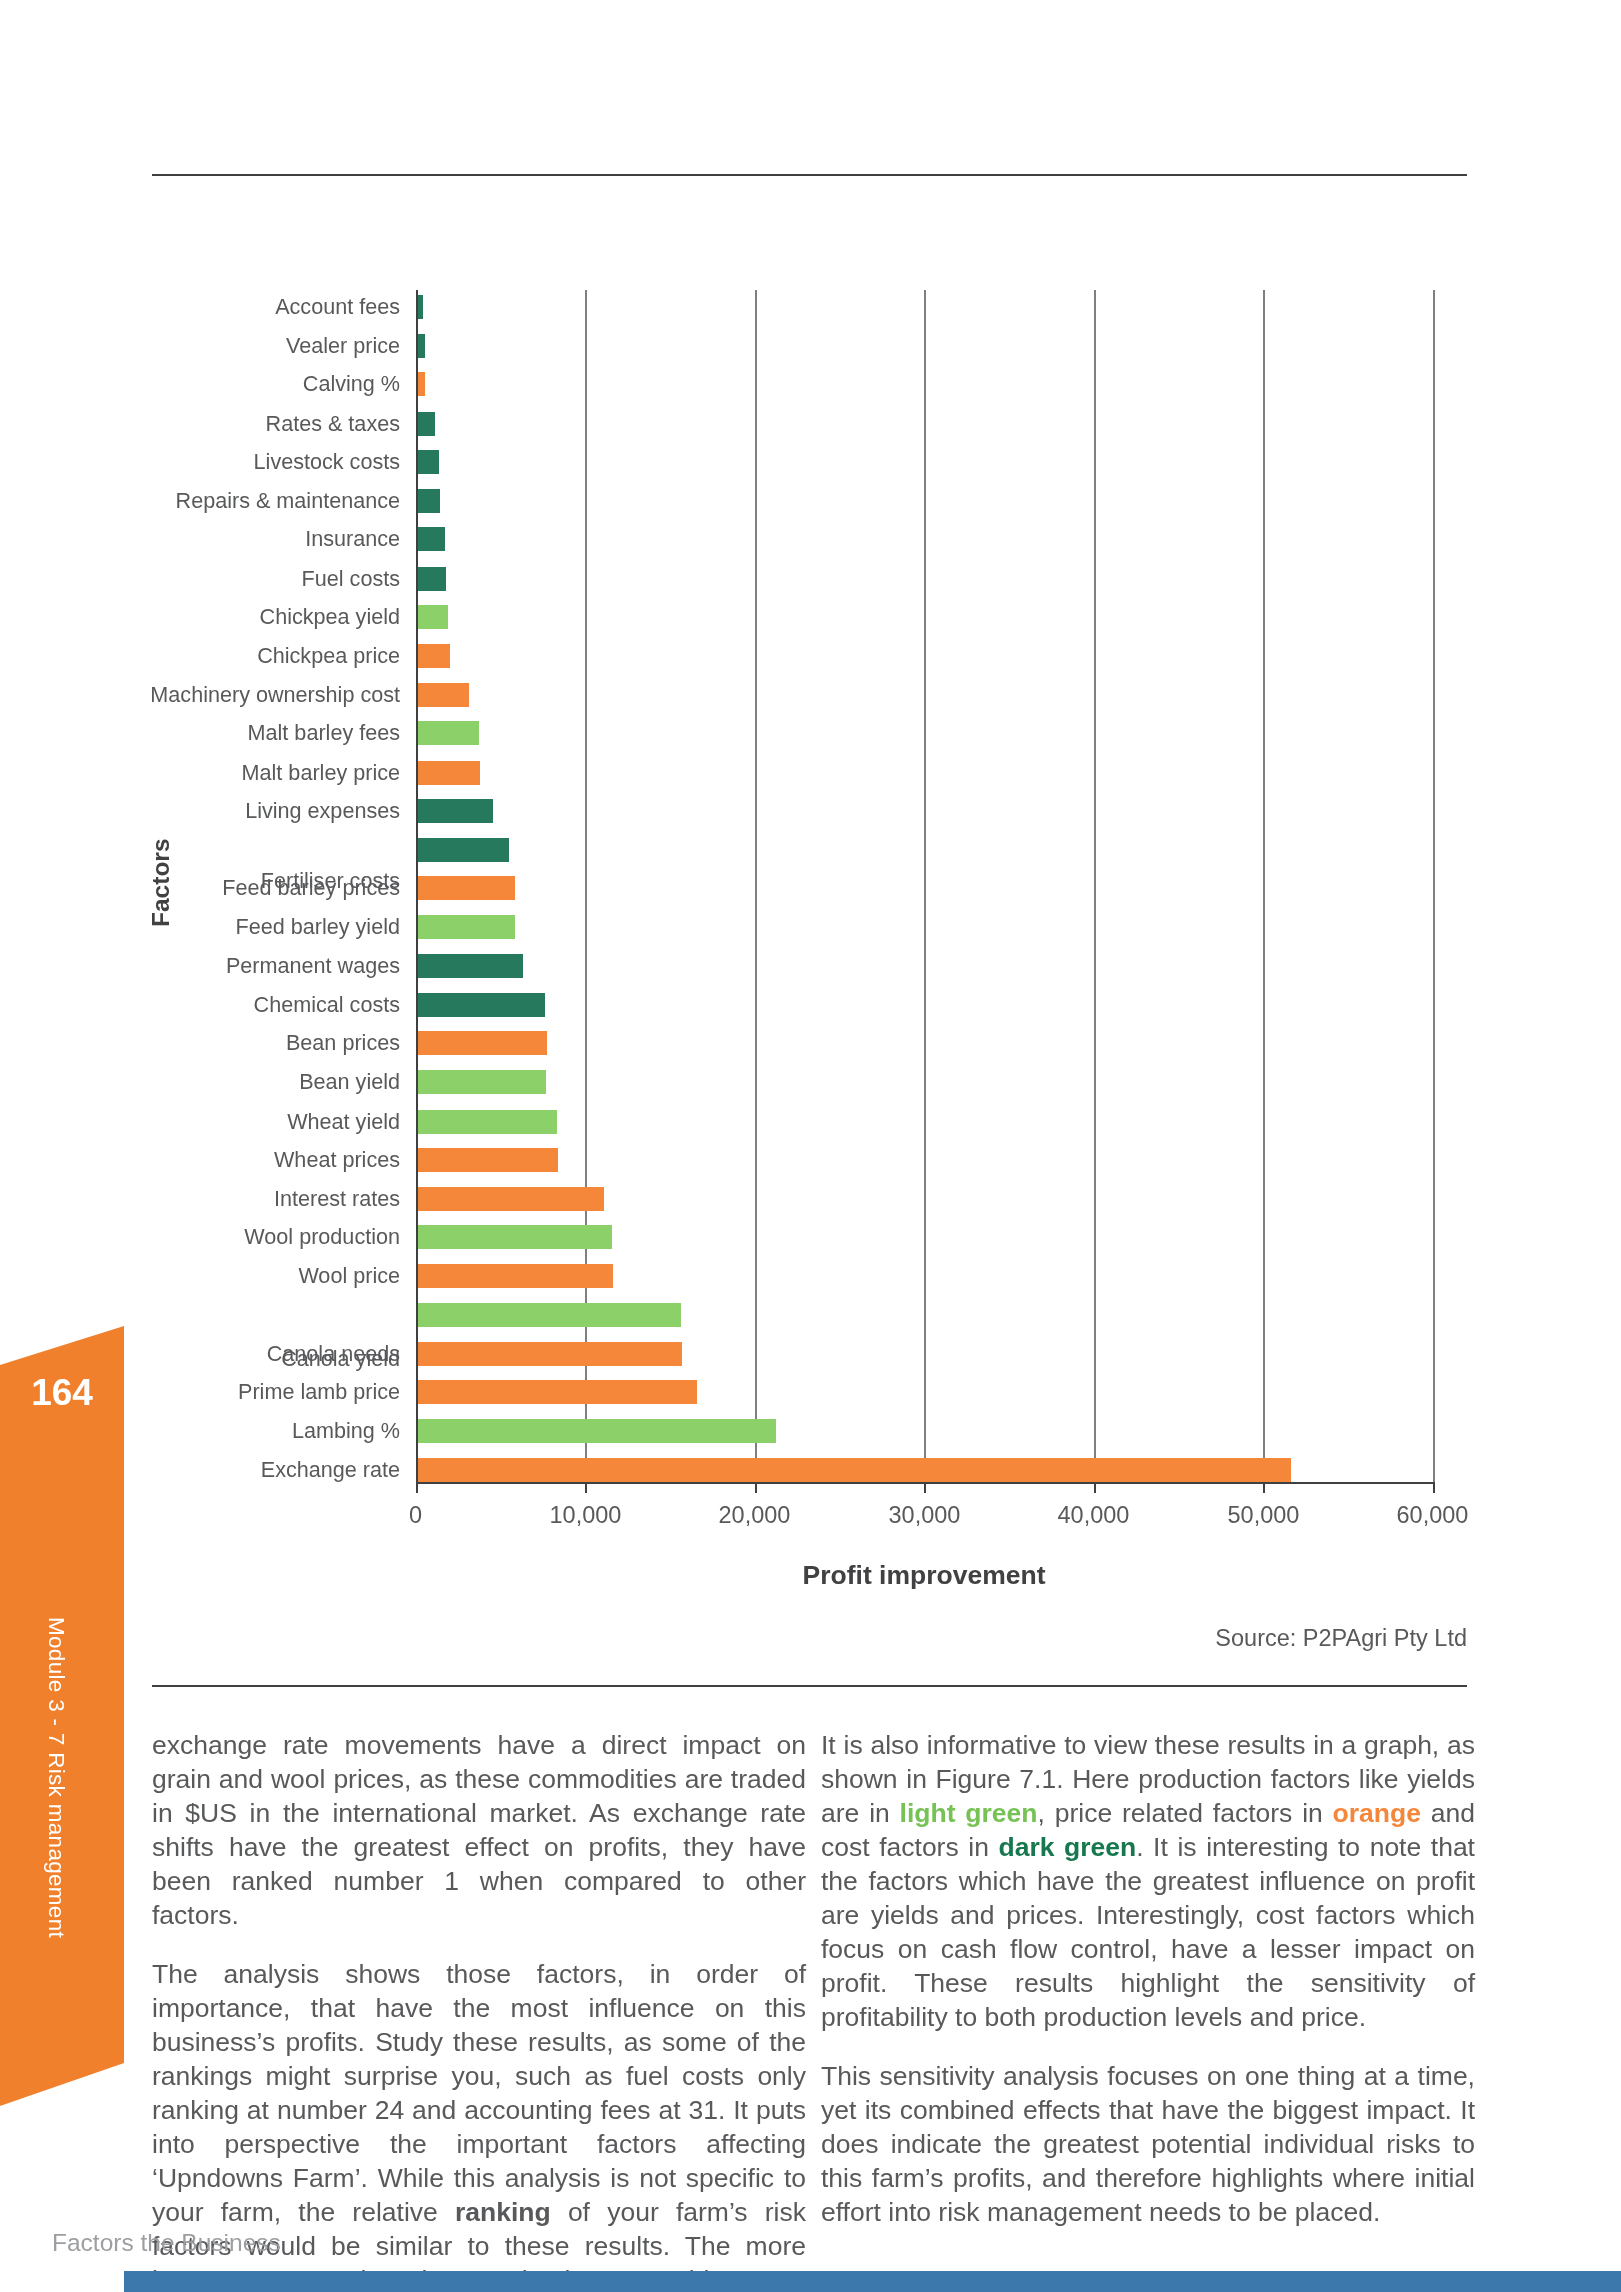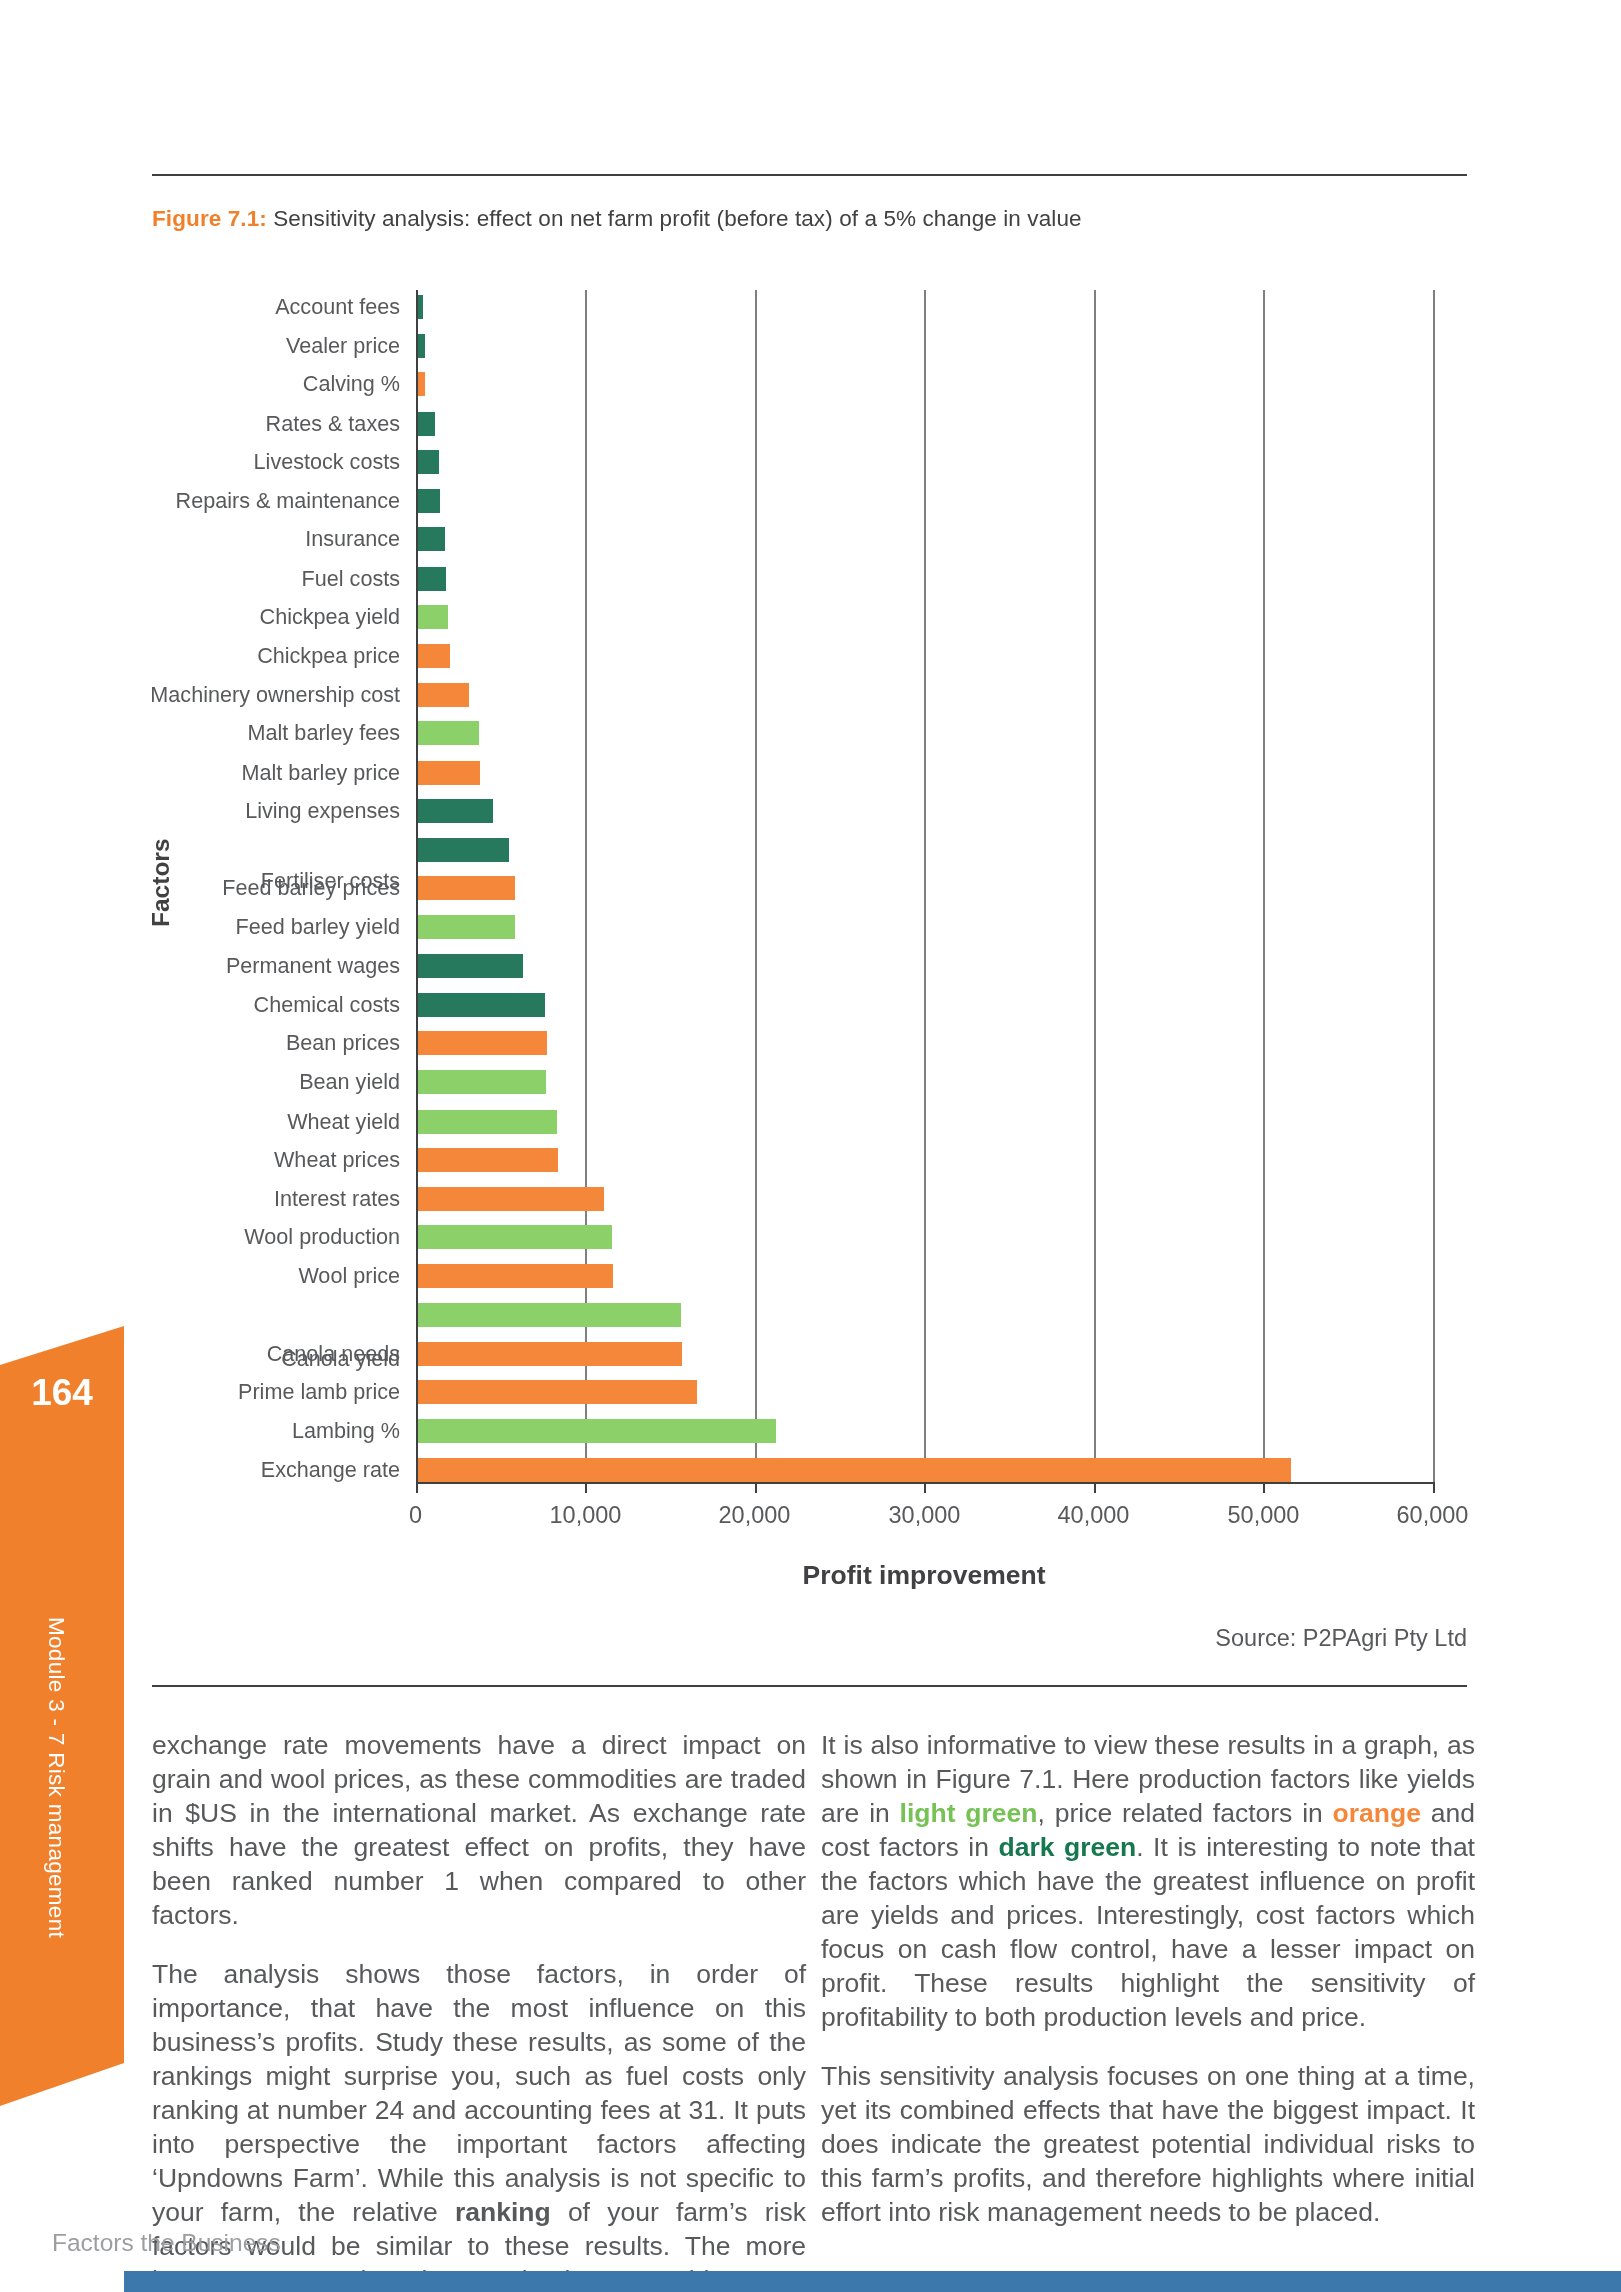--- a/index.html
+++ b/index.html
@@ -45,23 +45,20 @@
   .footer{position:absolute;left:52px;top:2229px;font-size:24.5px;font-weight:500;color:#9c9ea1;}
   .bottom-bar{position:absolute;left:124px;top:2271px;width:1497px;height:21.6px;background:#3c78ac;}
 </style>
 </head>
 <body>
 
 <div class="page">
 
   <div class="rule rule-top"></div>
 
-  <h2 class="fig-title">
-    <span class="fig-label">Figure 7.1:</span><span> Sensitivity analysis: effect on net farm profit (before tax) of a 5% change in value</span>
-  </h2>
 
   <div id="chart-layer">
     <div class="y-title">Factors</div>
     <div id="chart-grid">
         <div class="gridline zero" style="left: 416px; top: 290px; height: 1192px;"></div>
         <div class="gridline" style="left: 585px; top: 290px; height: 1192px;"></div>
         <div class="gridline" style="left: 755px; top: 290px; height: 1192px;"></div>
         <div class="gridline" style="left: 924px; top: 290px; height: 1192px;"></div>
         <div class="gridline" style="left: 1094px; top: 290px; height: 1192px;"></div>
         <div class="gridline" style="left: 1263px; top: 290px; height: 1192px;"></div>

